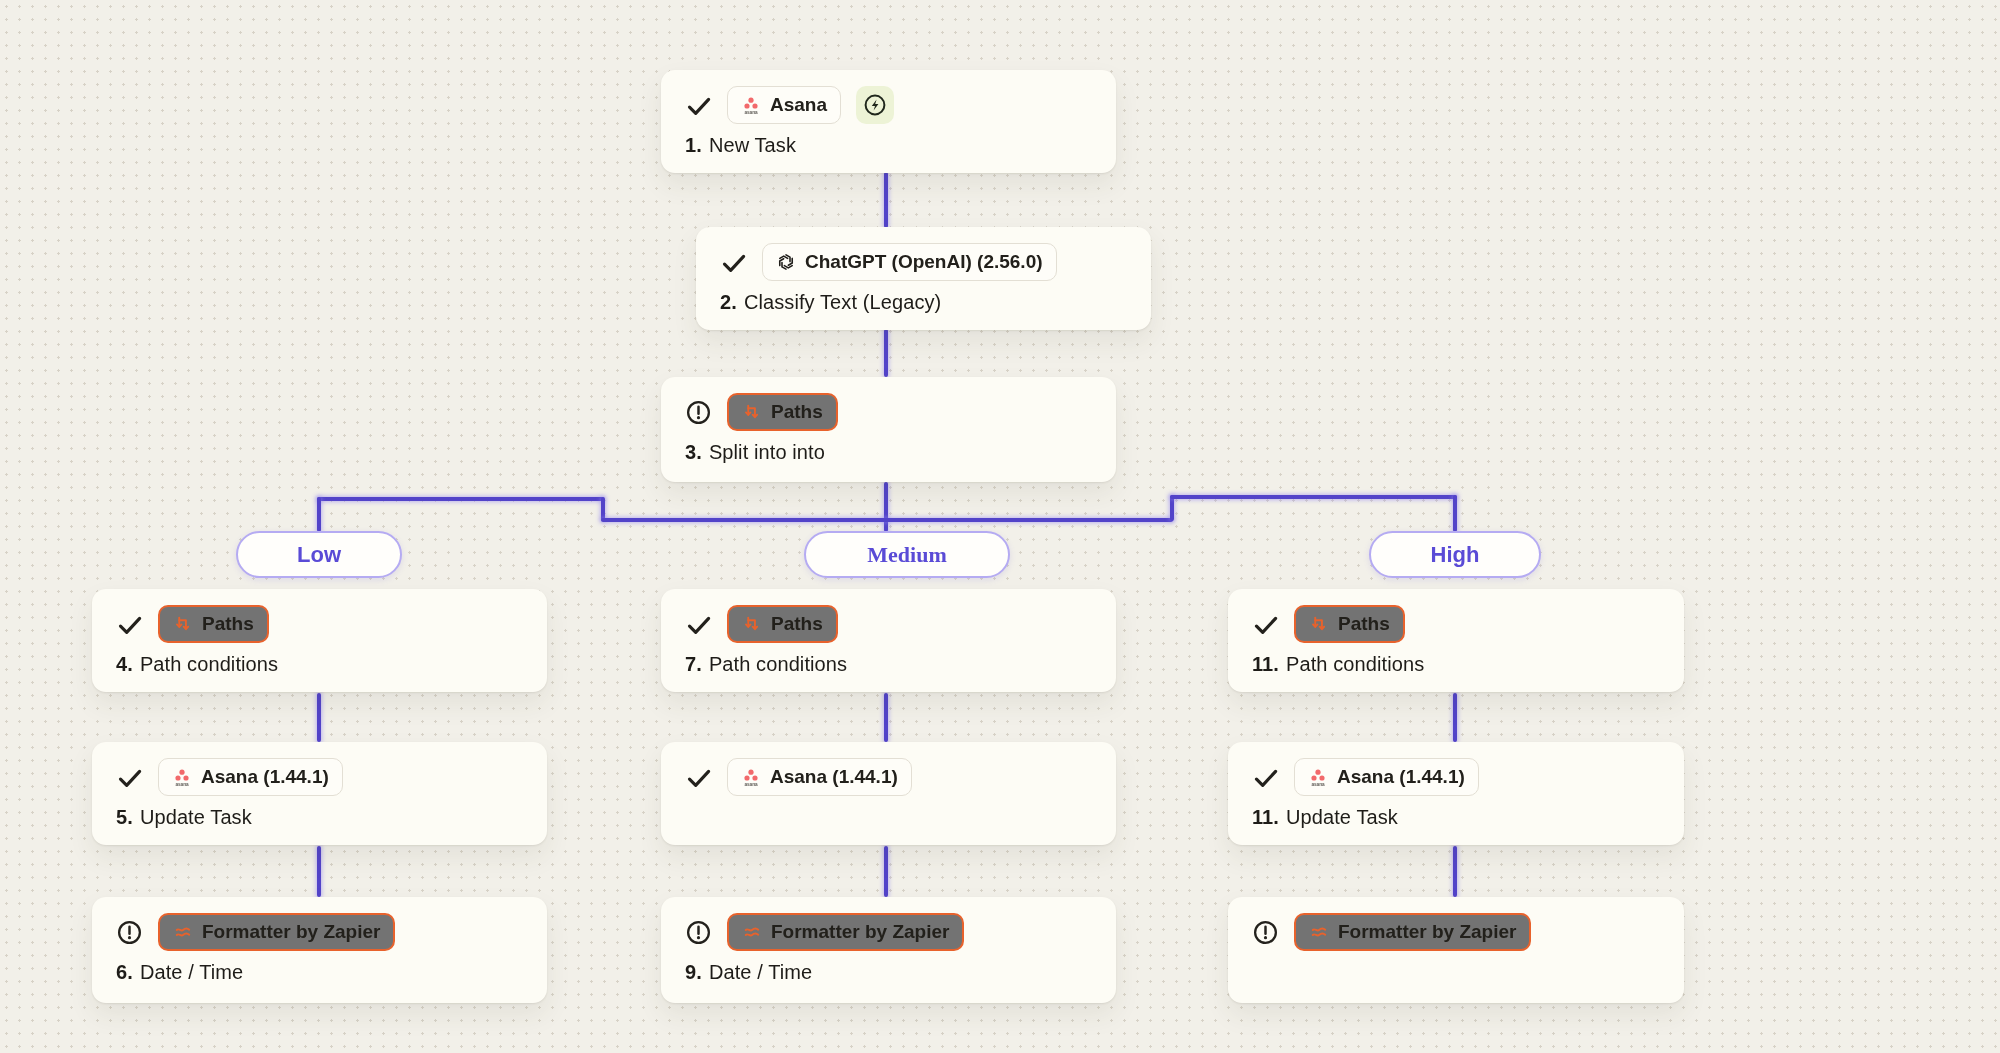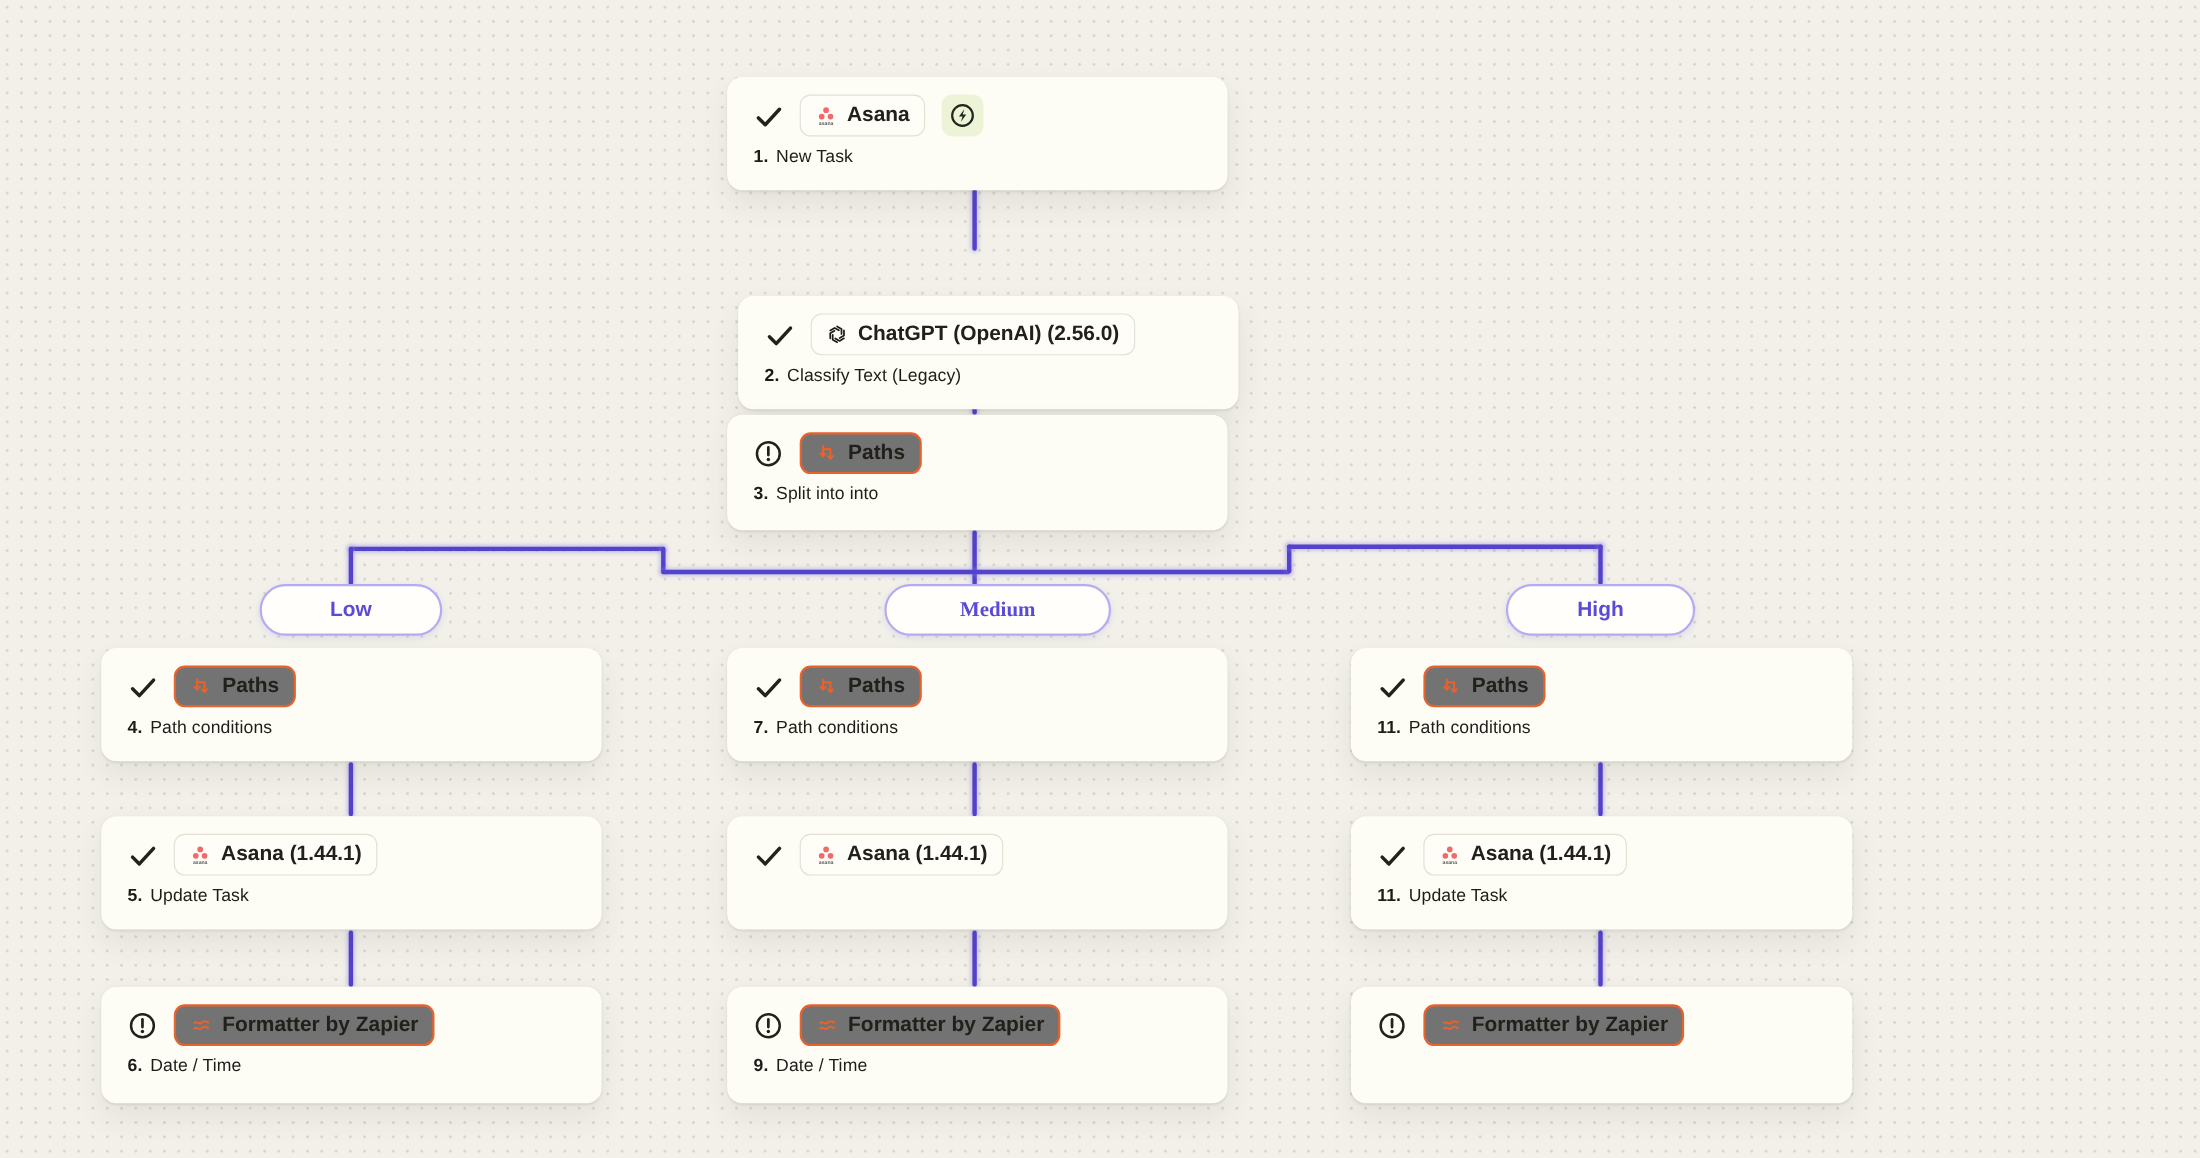--- a/index.html
+++ b/index.html
@@ -30,30 +30,30 @@
     font-size:19px; font-weight:700; color:#22201b; white-space:nowrap;
   }
   .app-badge.orange { border:2px solid #e8622c; background:#737373; }
   .app-icon { display:inline-flex; }
   .app-icon svg { width:20px; height:20px; }
   .trigger-badge {
     width:38px; height:38px; border-radius:10px; background:#edf3d6;
     display:inline-flex; align-items:center; justify-content:center;
   }
   .trigger-badge svg { width:24px; height:24px; }
-  .card-title { margin-top:9px; font-size:16px; color:#1e1c18; letter-spacing:.1px; }
+  .card-title { margin-top:9px; font-size:20px; color:#1e1c18; letter-spacing:.1px; }
   .step-number { font-weight:700; margin-right:7px; }
   .step-title  { font-weight:500; }
 
   
   .branch-pill {
     position:absolute; height:47px;
     background:#fffefb; border:2.5px solid #b5abf2; border-radius:26px;
     display:flex; align-items:center; justify-content:center;
-    font-size:19px; font-weight:700; color:#5a4bd6;
+    font-size:22px; font-weight:700; color:#5a4bd6;
     box-shadow:0 2px 6px rgba(110,95,215,.15);
   }
 
   
   .conn {
     position:absolute; background:#5243c9; border-radius:2px;
     box-shadow:0 0 4px 1px rgba(143,130,238,.55);
   }
   .conn.v { width:3.5px; }
   .conn.h { height:3.5px; }
@@ -140,21 +140,21 @@
           <svg viewBox="0 0 24 24">
             <use href="#ic-bolt"></use>
           </svg>
         </span>
     </div>
     <div class="card-title">
       <span class="step-number">1.</span><span class="step-title">New Task</span>
     </div>
   </div>
 
-  <div class="card" style="left:671px; top:227px;margin-top:42px;">
+  <div class="card" style="left:696px; top:227px;">
     <div class="card-head">
       <span class="status-icon">
           <svg viewBox="0 0 24 24">
             <use href="#ic-check"></use>
           </svg>
         </span>
       <span class="app-badge">
         <span class="app-icon">
             <svg viewBox="0 0 24 24">
               <use href="#ic-openai"></use>

